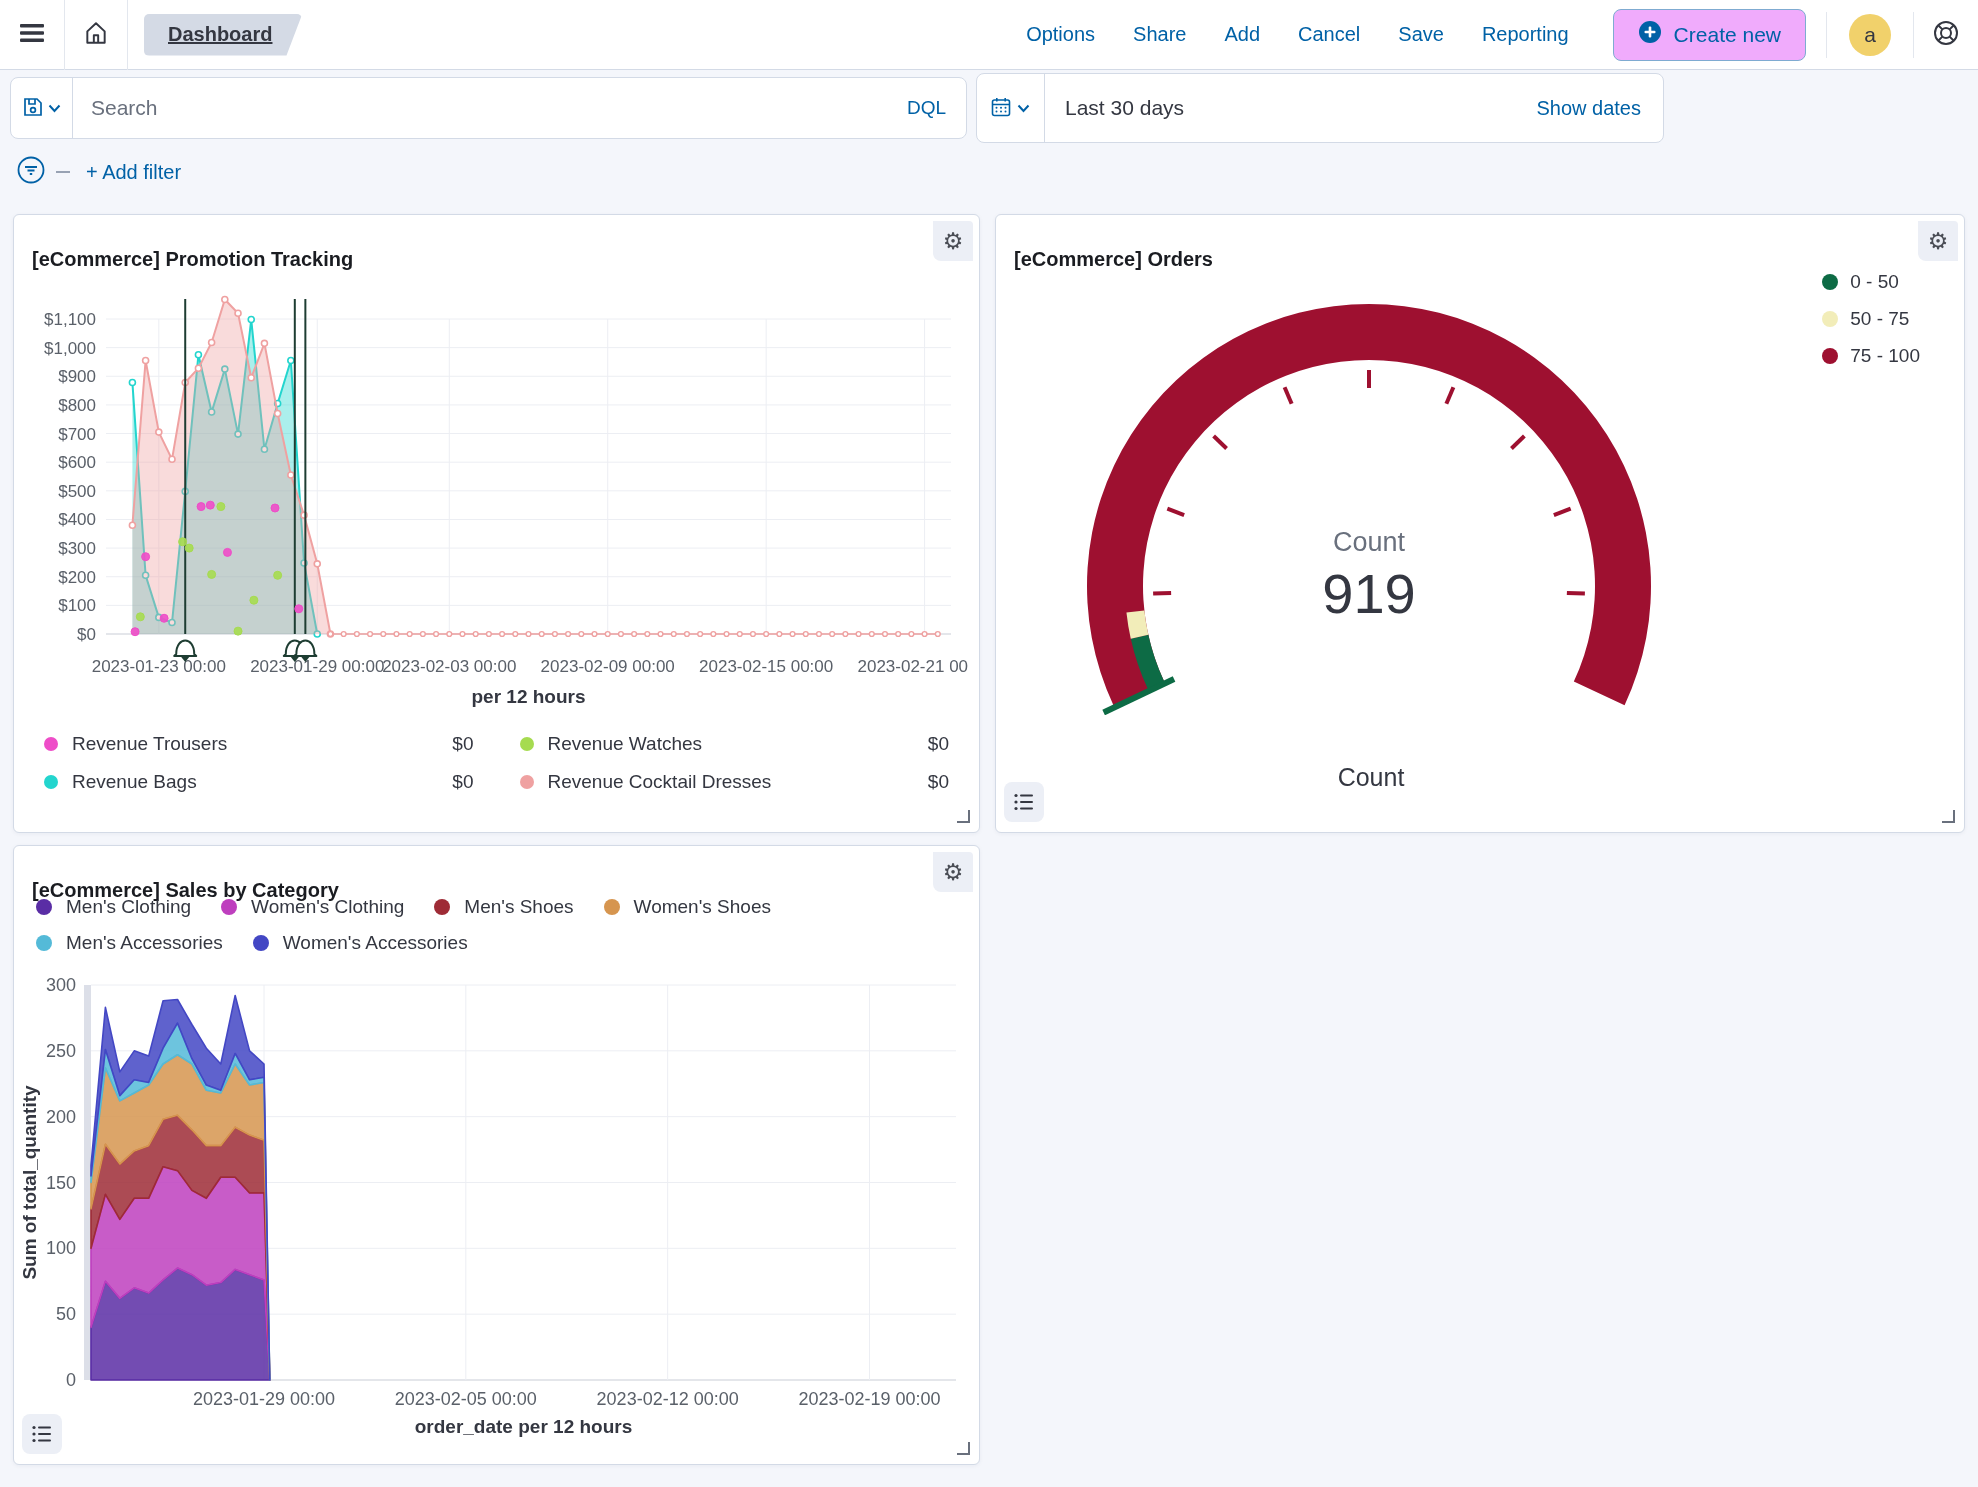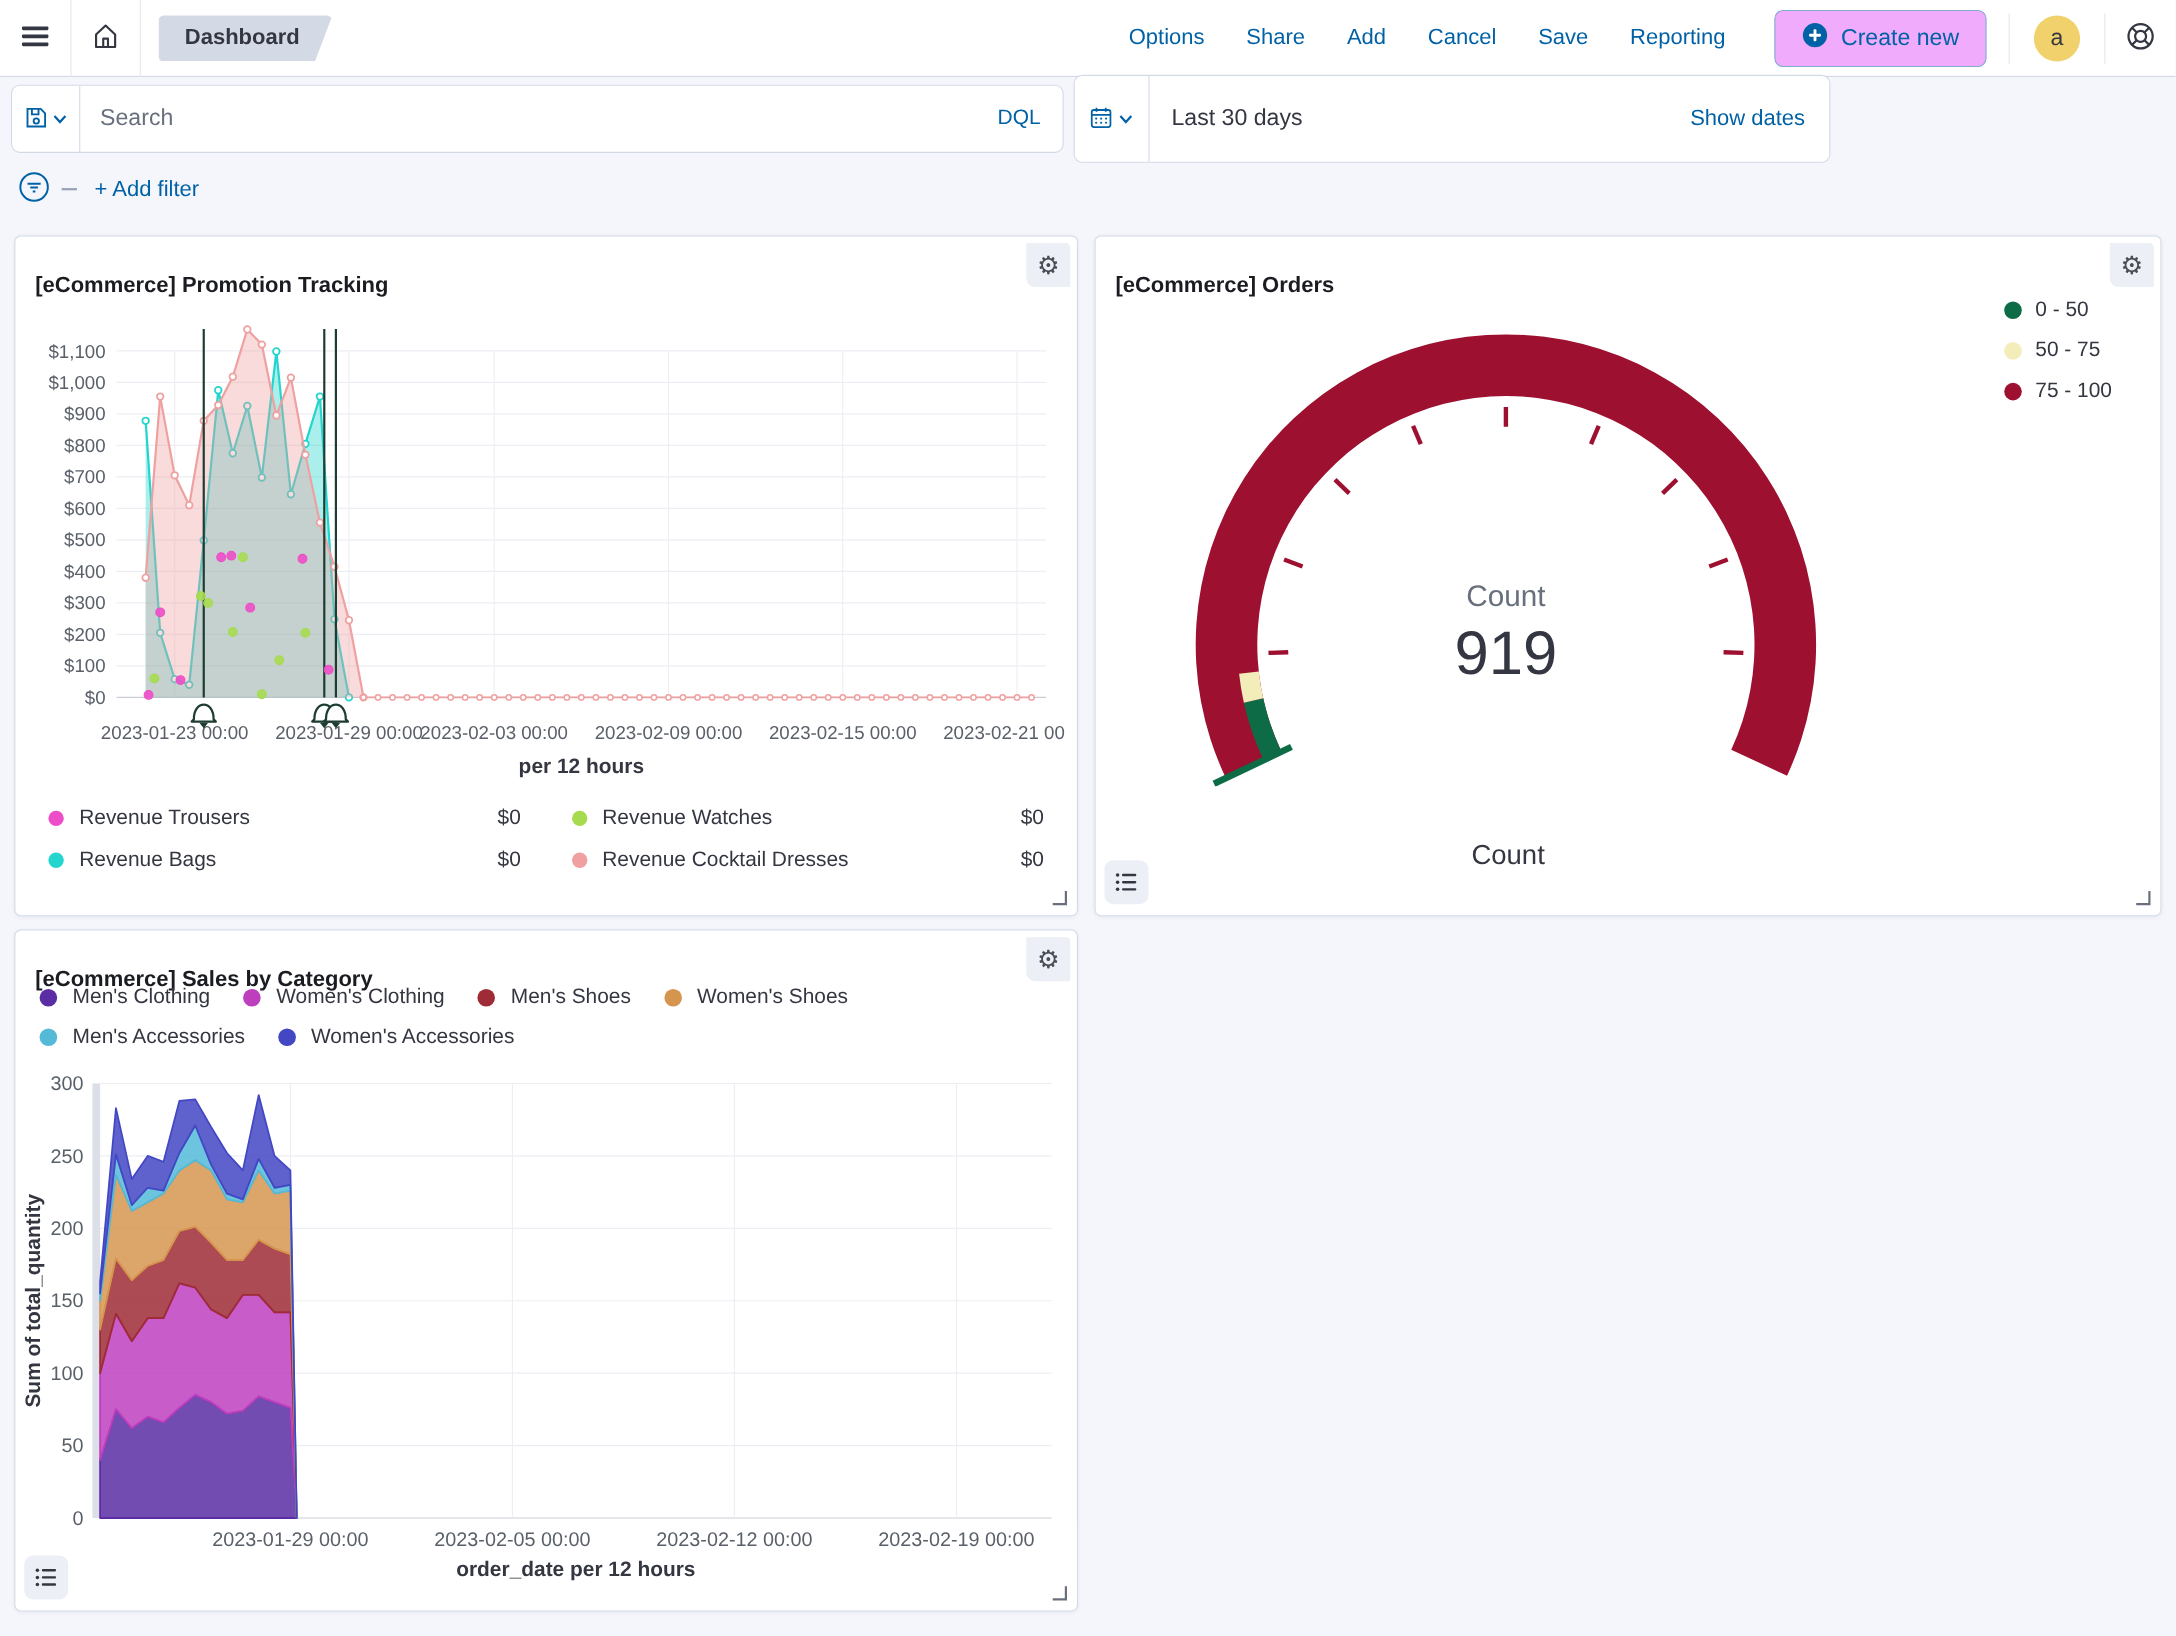--- a/index.html
+++ b/index.html
@@ -4,38 +4,38 @@
 <style>
   html,body{margin:0;padding:0;}
   body{font-family:"Liberation Sans","DejaVu Sans",sans-serif;color:#343741;background:#F4F6FB;}
   .app{position:relative;width:1978px;height:1487px;overflow:hidden;background:#F4F6FB;}
 
   
   .topnav{position:absolute;left:0;top:0;width:100%;height:70px;background:#fff;border-bottom:1px solid #D3DAE6;display:flex;align-items:center;box-sizing:border-box;}
   .icon-btn{display:flex;align-items:center;justify-content:center;background:none;border:none;cursor:pointer;padding:0 18px;height:100%;}
   .vdiv{width:1px;height:70px;background:#E3E7EE;}
   .vdiv.short{height:46px;}
-  .crumbs{display:flex;align-items:flex-start;margin-left:16px;}
+  .crumbs{display:flex;align-items:flex-start;margin-left:16px;text-decoration:underline;}
   .crumb{display:inline-flex;align-items:center;height:42px;font-size:20px;font-weight:600;color:#343741;white-space:nowrap;}
   .crumb.gray{background:#D4DAE5;padding:0 30px 0 24px;clip-path:polygon(0 0,100% 0,calc(100% - 16px) 100%,0 100%);border-radius:5px;}
   .crumb.blue{background:#B5D8EE;padding:0 34px 0 32px;margin-left:-8px;clip-path:polygon(16px 0,100% 0,calc(100% - 16px) 100%,0 100%);border-radius:5px;}
   .nav-right{margin-left:auto;display:flex;align-items:center;height:100%;}
   .nav-links{display:flex;align-items:center;gap:26px;margin-right:38px;}
   .nav-link{font-size:20px;color:#0061A6;text-decoration:none;cursor:pointer;background:none;border:none;font-family:inherit;}
   .create-btn{display:flex;align-items:center;gap:12px;height:52px;padding:0 24px;border:1px solid #7FABD1;border-radius:8px;background:#f0abfc;color:#0061A6;font-size:21px;cursor:pointer;margin-right:20px;font-family:inherit;}
   .avatar{width:42px;height:42px;border-radius:50%;background:#F1D16B;color:#343741;display:flex;align-items:center;justify-content:center;font-size:21px;margin:0 22px;cursor:pointer;border:none;}
 
   
   .querybar{position:absolute;left:0;top:71px;width:100%;height:74px;box-sizing:border-box;padding:5px 10px;display:flex;gap:9px;align-items:center;}
   .search-box{width:957px;height:62px;background:#fff;border:1px solid #D3DAE6;border-radius:8px;display:flex;align-items:center;box-sizing:border-box;}
   .saved-query{width:62px;height:100%;border:none;border-right:1px solid #D3DAE6;background:none;display:flex;align-items:center;justify-content:center;gap:5px;cursor:pointer;}
   .search-input{flex:1;border:none;outline:none;background:transparent;font-size:21px;padding:0 18px;color:#343741;font-family:inherit;}
   .search-input::placeholder{color:#69707D;}
   .dql{font-size:19px;color:#0061A6;padding:0 20px;background:none;border:none;cursor:pointer;font-family:inherit;}
-  .date-box{width:688px;height:80px;background:#fff;border:1px solid #D3DAE6;border-radius:8px;display:flex;align-items:center;box-sizing:border-box;}
+  .date-box{width:688px;height:70px;background:#fff;border:1px solid #D3DAE6;border-radius:8px;display:flex;align-items:center;box-sizing:border-box;}
   .cal-btn{width:68px;height:100%;border:none;border-right:1px solid #D3DAE6;background:none;display:flex;align-items:center;justify-content:center;gap:6px;cursor:pointer;}
   .date-text{flex:1;font-size:21px;color:#343741;padding-left:20px;cursor:pointer;}
   .show-dates{font-size:20px;color:#0061A6;background:none;border:none;padding:0 22px;cursor:pointer;font-family:inherit;}
   .refresh-btn{width:296px;height:62px;border:1px solid #9CBEDC;border-radius:8px;background:#fff;color:#0061A6;font-size:22px;display:flex;align-items:center;justify-content:center;gap:14px;cursor:pointer;font-family:inherit;}
 
   
   .filterbar{position:absolute;left:0;top:148px;width:100%;height:48px;display:flex;align-items:center;padding:0 16px;box-sizing:border-box;gap:10px;}
   .filter-dash{width:14px;height:2px;background:#98A2B3;}
   .add-filter{font-size:20px;color:#0061A6;background:none;border:none;cursor:pointer;font-family:inherit;}
 

